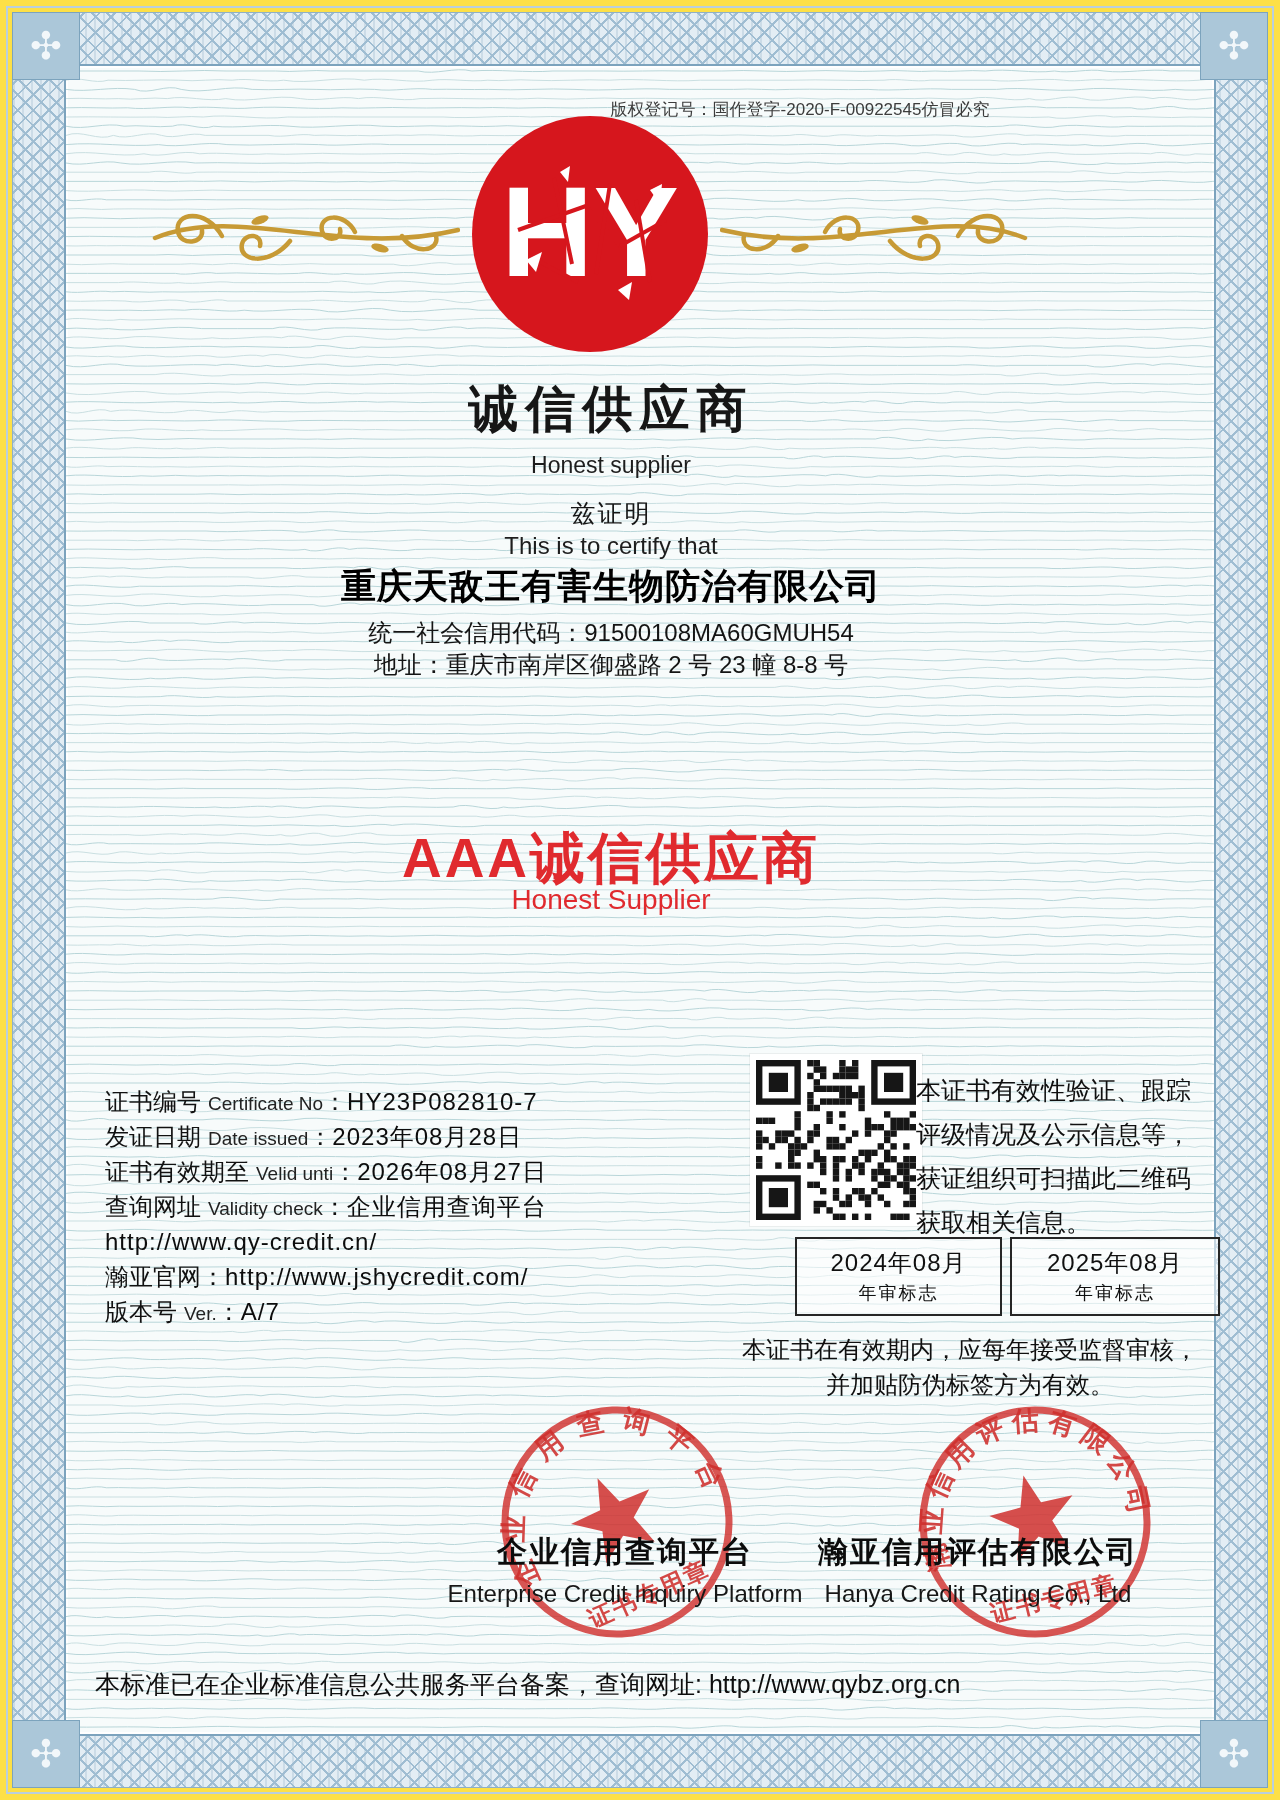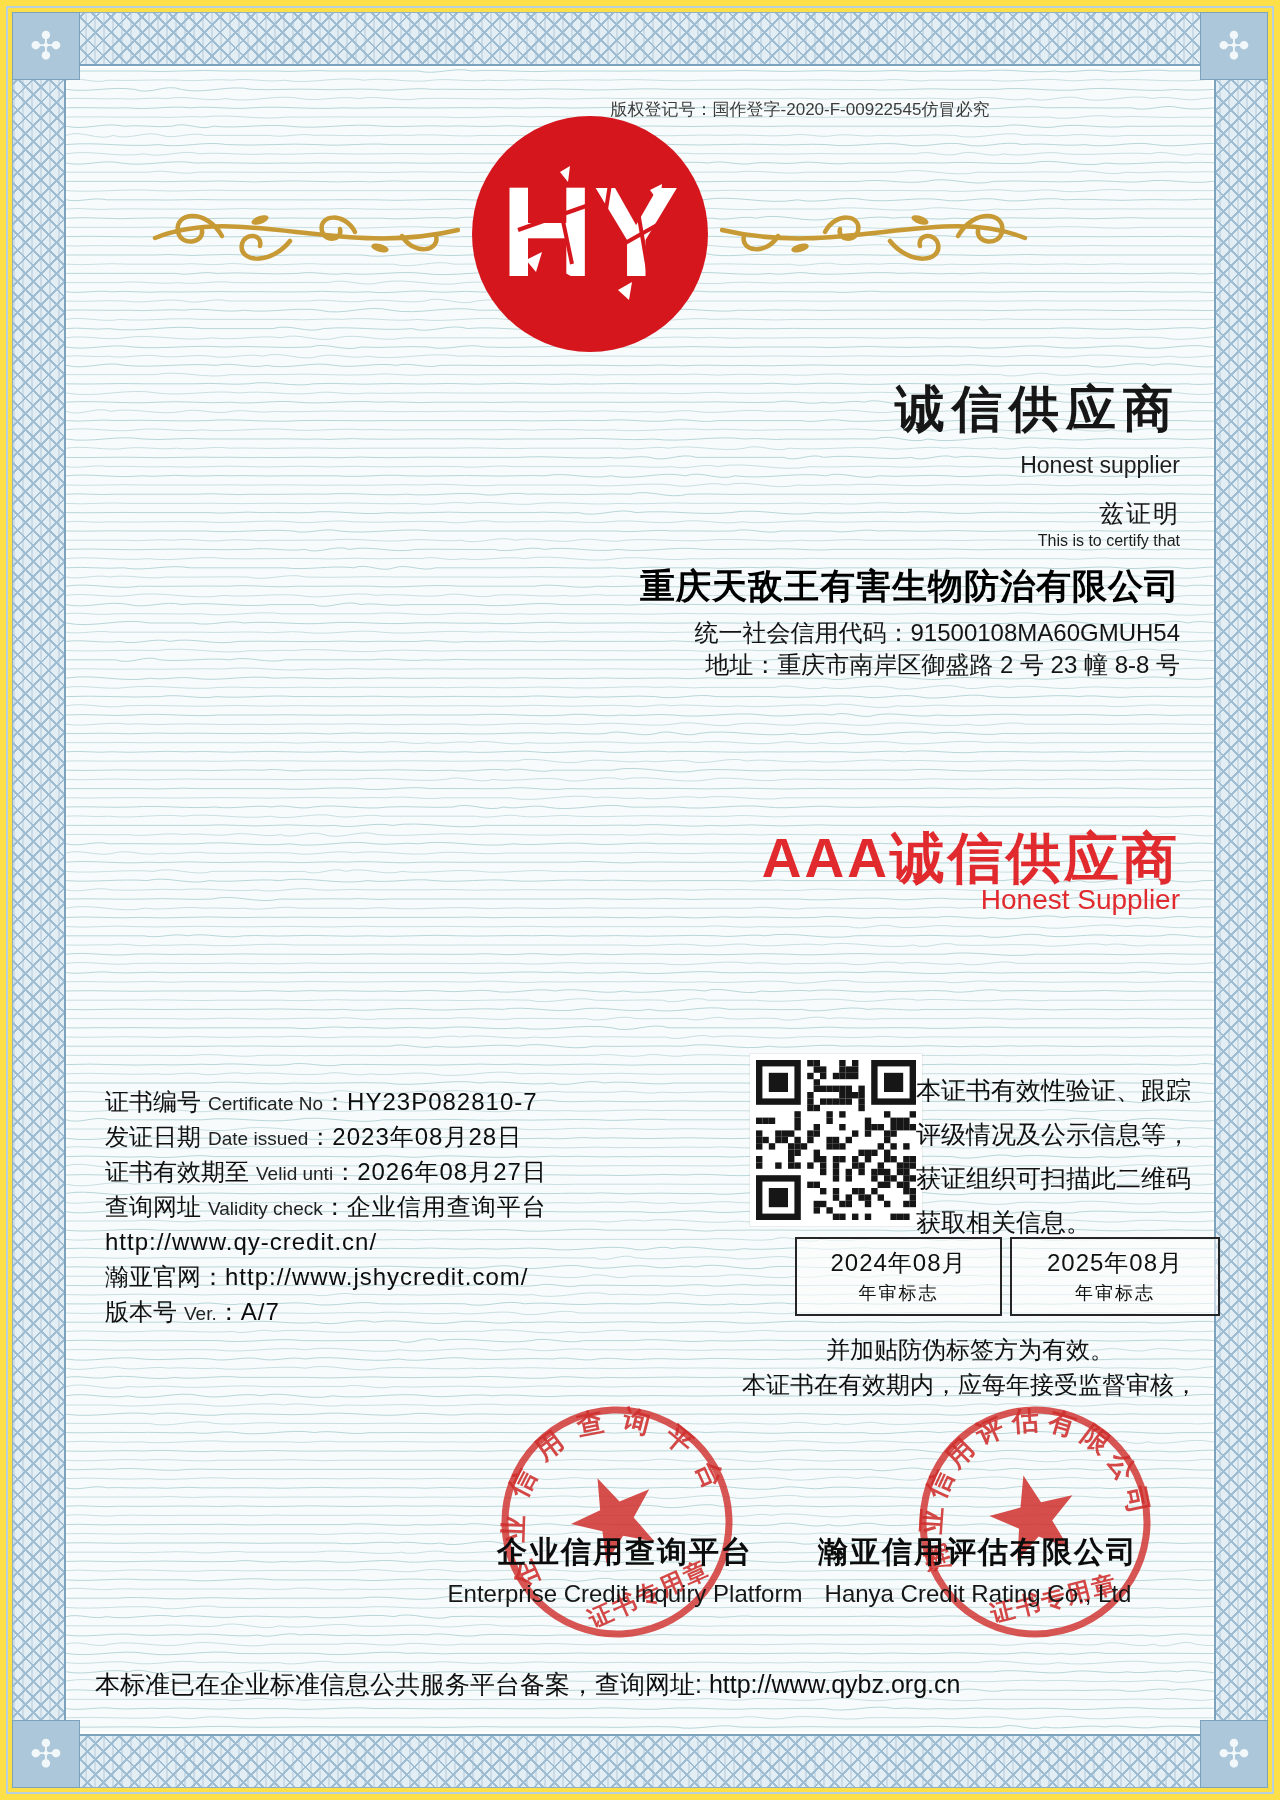--- a/index.html
+++ b/index.html
@@ -27,26 +27,26 @@
   .corner{
     position:absolute;width:66px;height:66px;background:#abc7d9;border:1px solid #7ca3bd;
     display:flex;align-items:center;justify-content:center;z-index:2;
   }
   .corner::before{content:"✣";color:#f2f7fa;font-size:38px;line-height:1;}
   .corner.tl{left:12px;top:12px}.corner.tr{right:12px;top:12px}
   .corner.bl{left:12px;bottom:12px}.corner.br{right:12px;bottom:12px}
   #waves{position:absolute;left:0;top:0;z-index:0;}
   
   .abs{position:absolute;z-index:3;}
-  .center-col{left:10px;width:1170px;text-align:right;}
+  .center-col{left:26px;width:1170px;text-align:center;}
   .copyright{left:540px;top:98px;width:520px;text-align:center;font-size:17px;color:#3c3c3c;}
   .title-cn{top:376px;font-size:50px;font-weight:600;letter-spacing:7px;color:#161616;}
   .title-en{top:452px;font-size:23px;color:#1d1d1d;}
   .intro-cn{top:497px;font-size:25px;color:#161616;letter-spacing:2px;}
-  .intro-en{top:532px;font-size:16px;color:#1d1d1d;}
+  .intro-en{top:532px;font-size:24px;color:#1d1d1d;}
   .company{top:563px;font-size:35px;font-weight:700;color:#000;letter-spacing:1px;}
   .code-line{top:617px;font-size:24px;color:#141414;}
   .addr-line{top:649px;font-size:24px;color:#141414;}
   .award-cn{top:822px;font-size:55px;font-weight:700;letter-spacing:3px;color:#e02a2e;}
   .award-en{top:884px;font-size:28px;color:#e02a2e;}
   
   .details{left:105px;top:1086px;width:600px;}
   .d-row{line-height:32px;white-space:nowrap;}
   .d-cn{font-size:24px;color:#111;}
   .d-en{font-size:19px;color:#222;margin-left:7px;}
@@ -560,22 +560,22 @@
   <div class="abs badge badge-1">
     <div class="b1">2024年08月</div>
     <div class="b2">年审标志</div>
   </div>
   <div class="abs badge badge-2">
     <div class="b1">2025年08月</div>
     <div class="b2">年审标志</div>
   </div>
 
   <div class="abs note">
+    <div>本证书在有效期内，应每年接受监督审核，</div>
     <div>并加贴防伪标签方为有效。</div>
-    <div>本证书在有效期内，应每年接受监督审核，</div>
   </div>
 
   <div class="abs seal seal-1" id="seal-0"><svg viewBox="0 0 250 250" width="250" height="250" style="transform:rotate(-24deg)">
         <defs>
           <path id="sealarc0" d="M 40 170 A 95 95 0 1 1 210 170" fill="none"></path>
         </defs>
         <circle cx="125" cy="125" r="112" fill="none" stroke="#cf2f2d" stroke-width="7" opacity="0.82"></circle>
         <polygon points="125,77 135.6,107.4 167.8,108.1 142.1,127.6 151.5,158.4 125,140 98.5,158.4 107.9,127.6 82.2,108.1 114.4,107.4" fill="#cf2f2d" opacity="0.85"></polygon>
         <text fill="#cf2f2d" font-size="27" font-weight="bold" opacity="0.88" letter-spacing="15.5"><textPath href="#sealarc0" startOffset="50%" text-anchor="middle">企业信用查询平台</textPath></text>
         <text x="125" y="212" text-anchor="middle" fill="#cf2f2d" font-size="24" font-weight="bold" opacity="0.88" letter-spacing="2">证书专用章</text>

